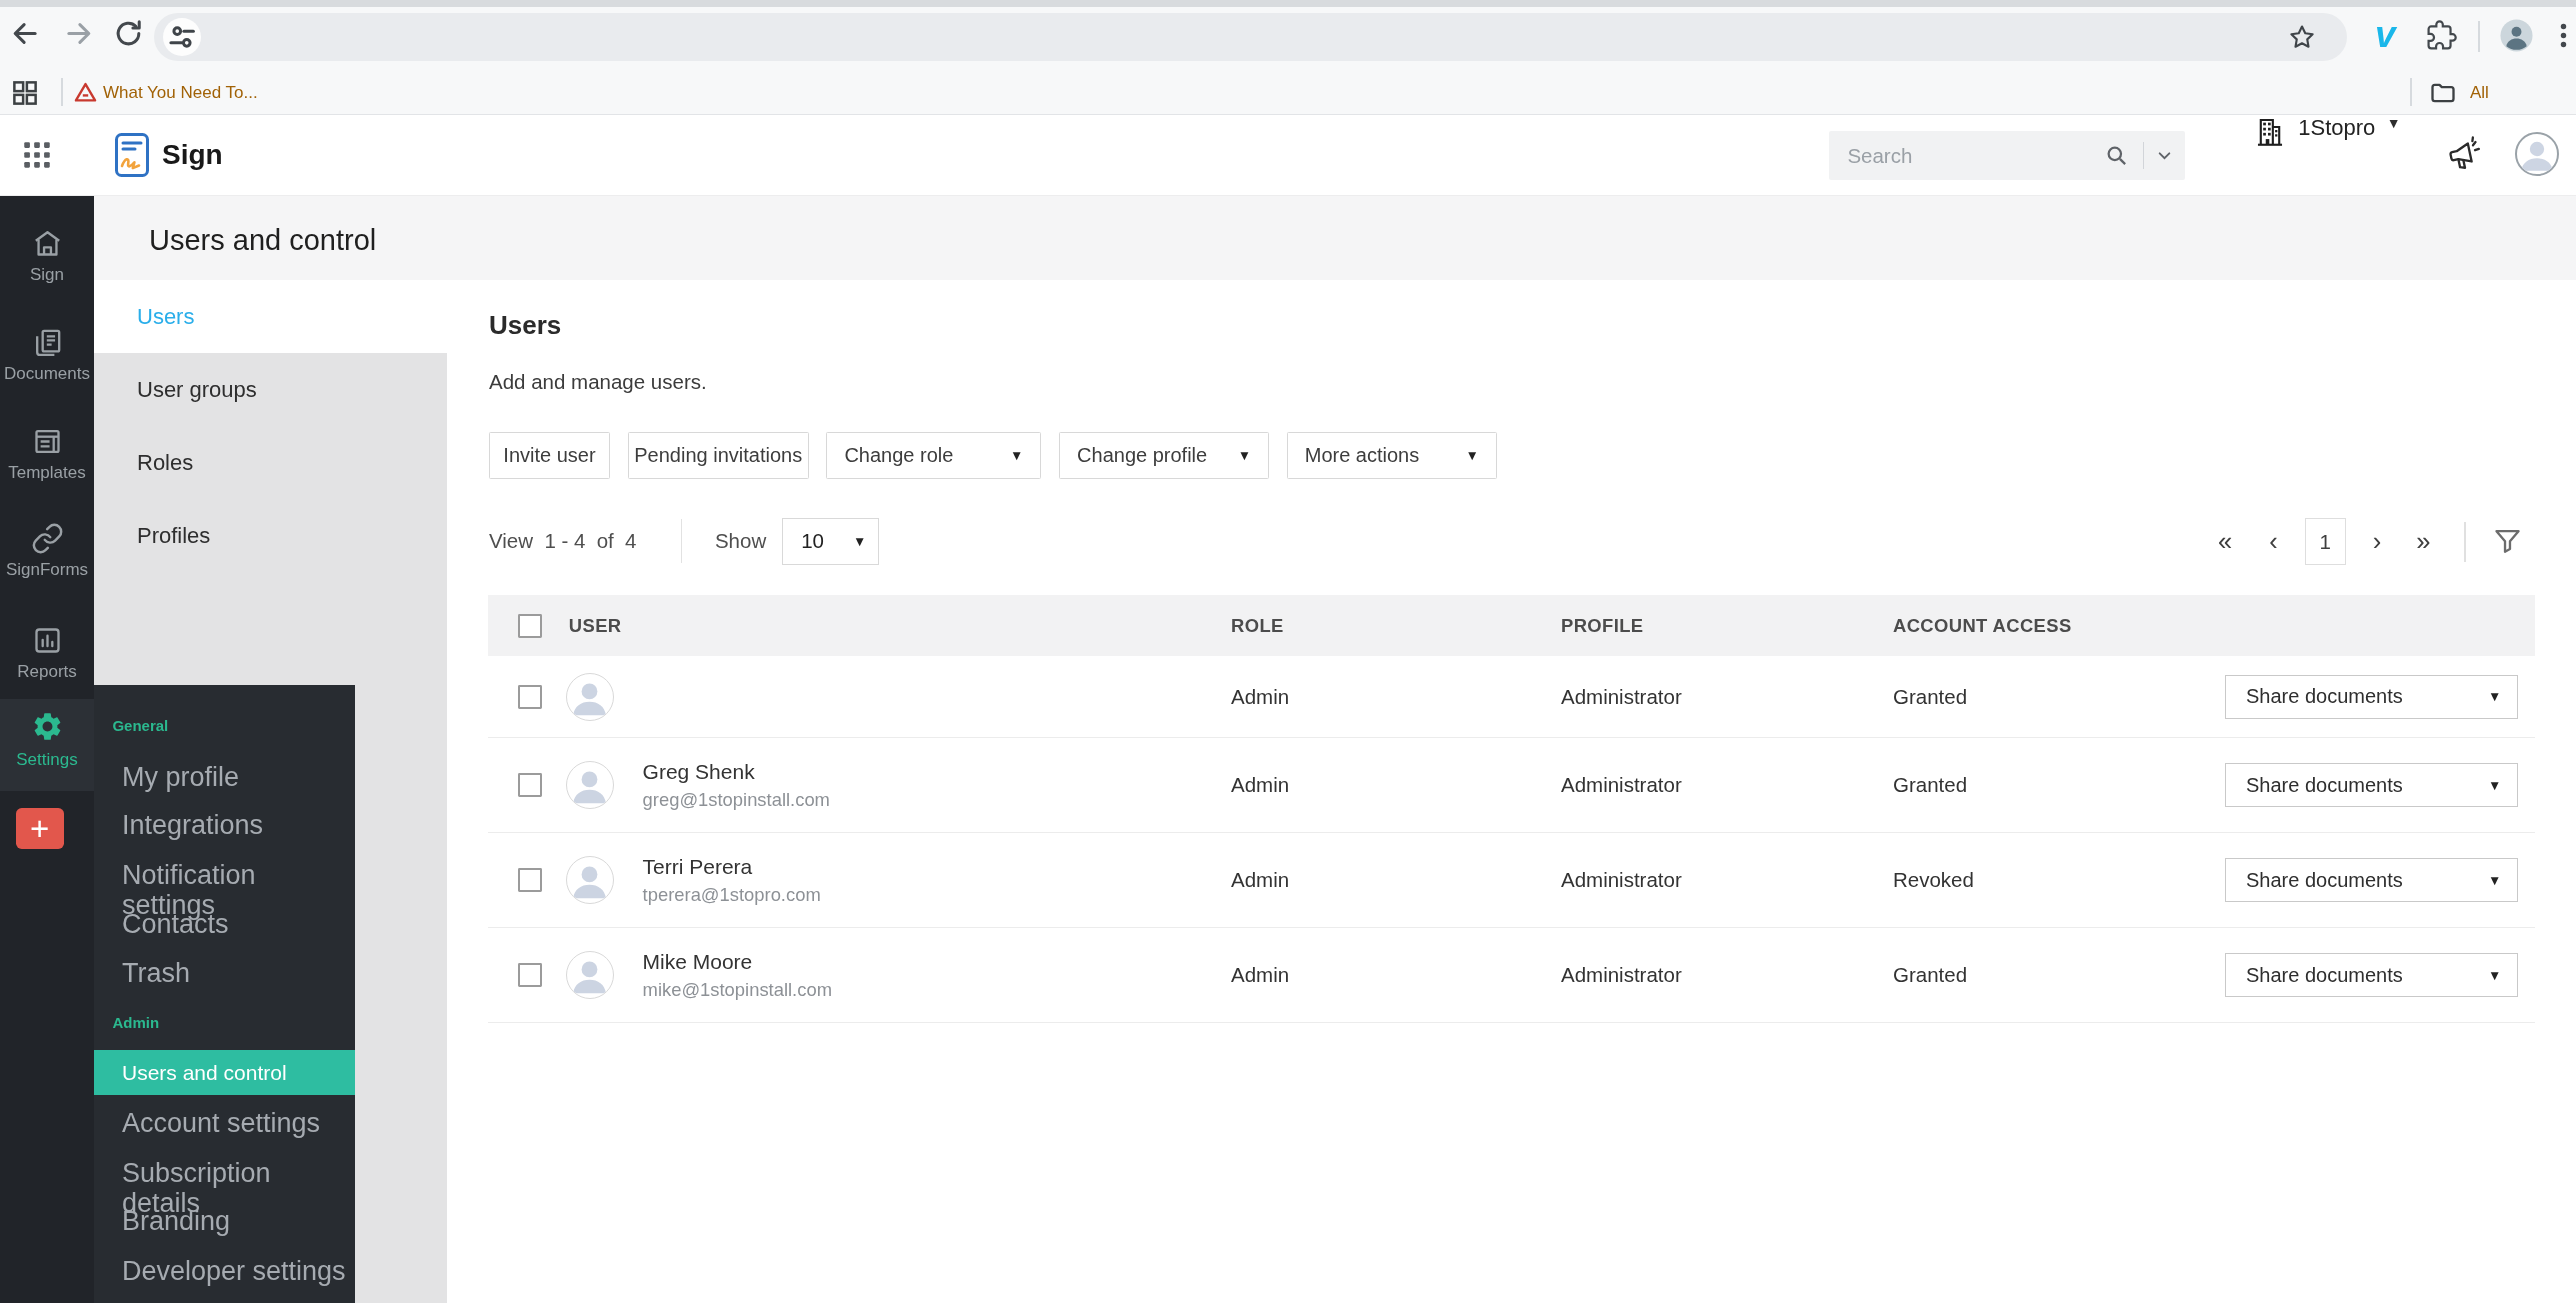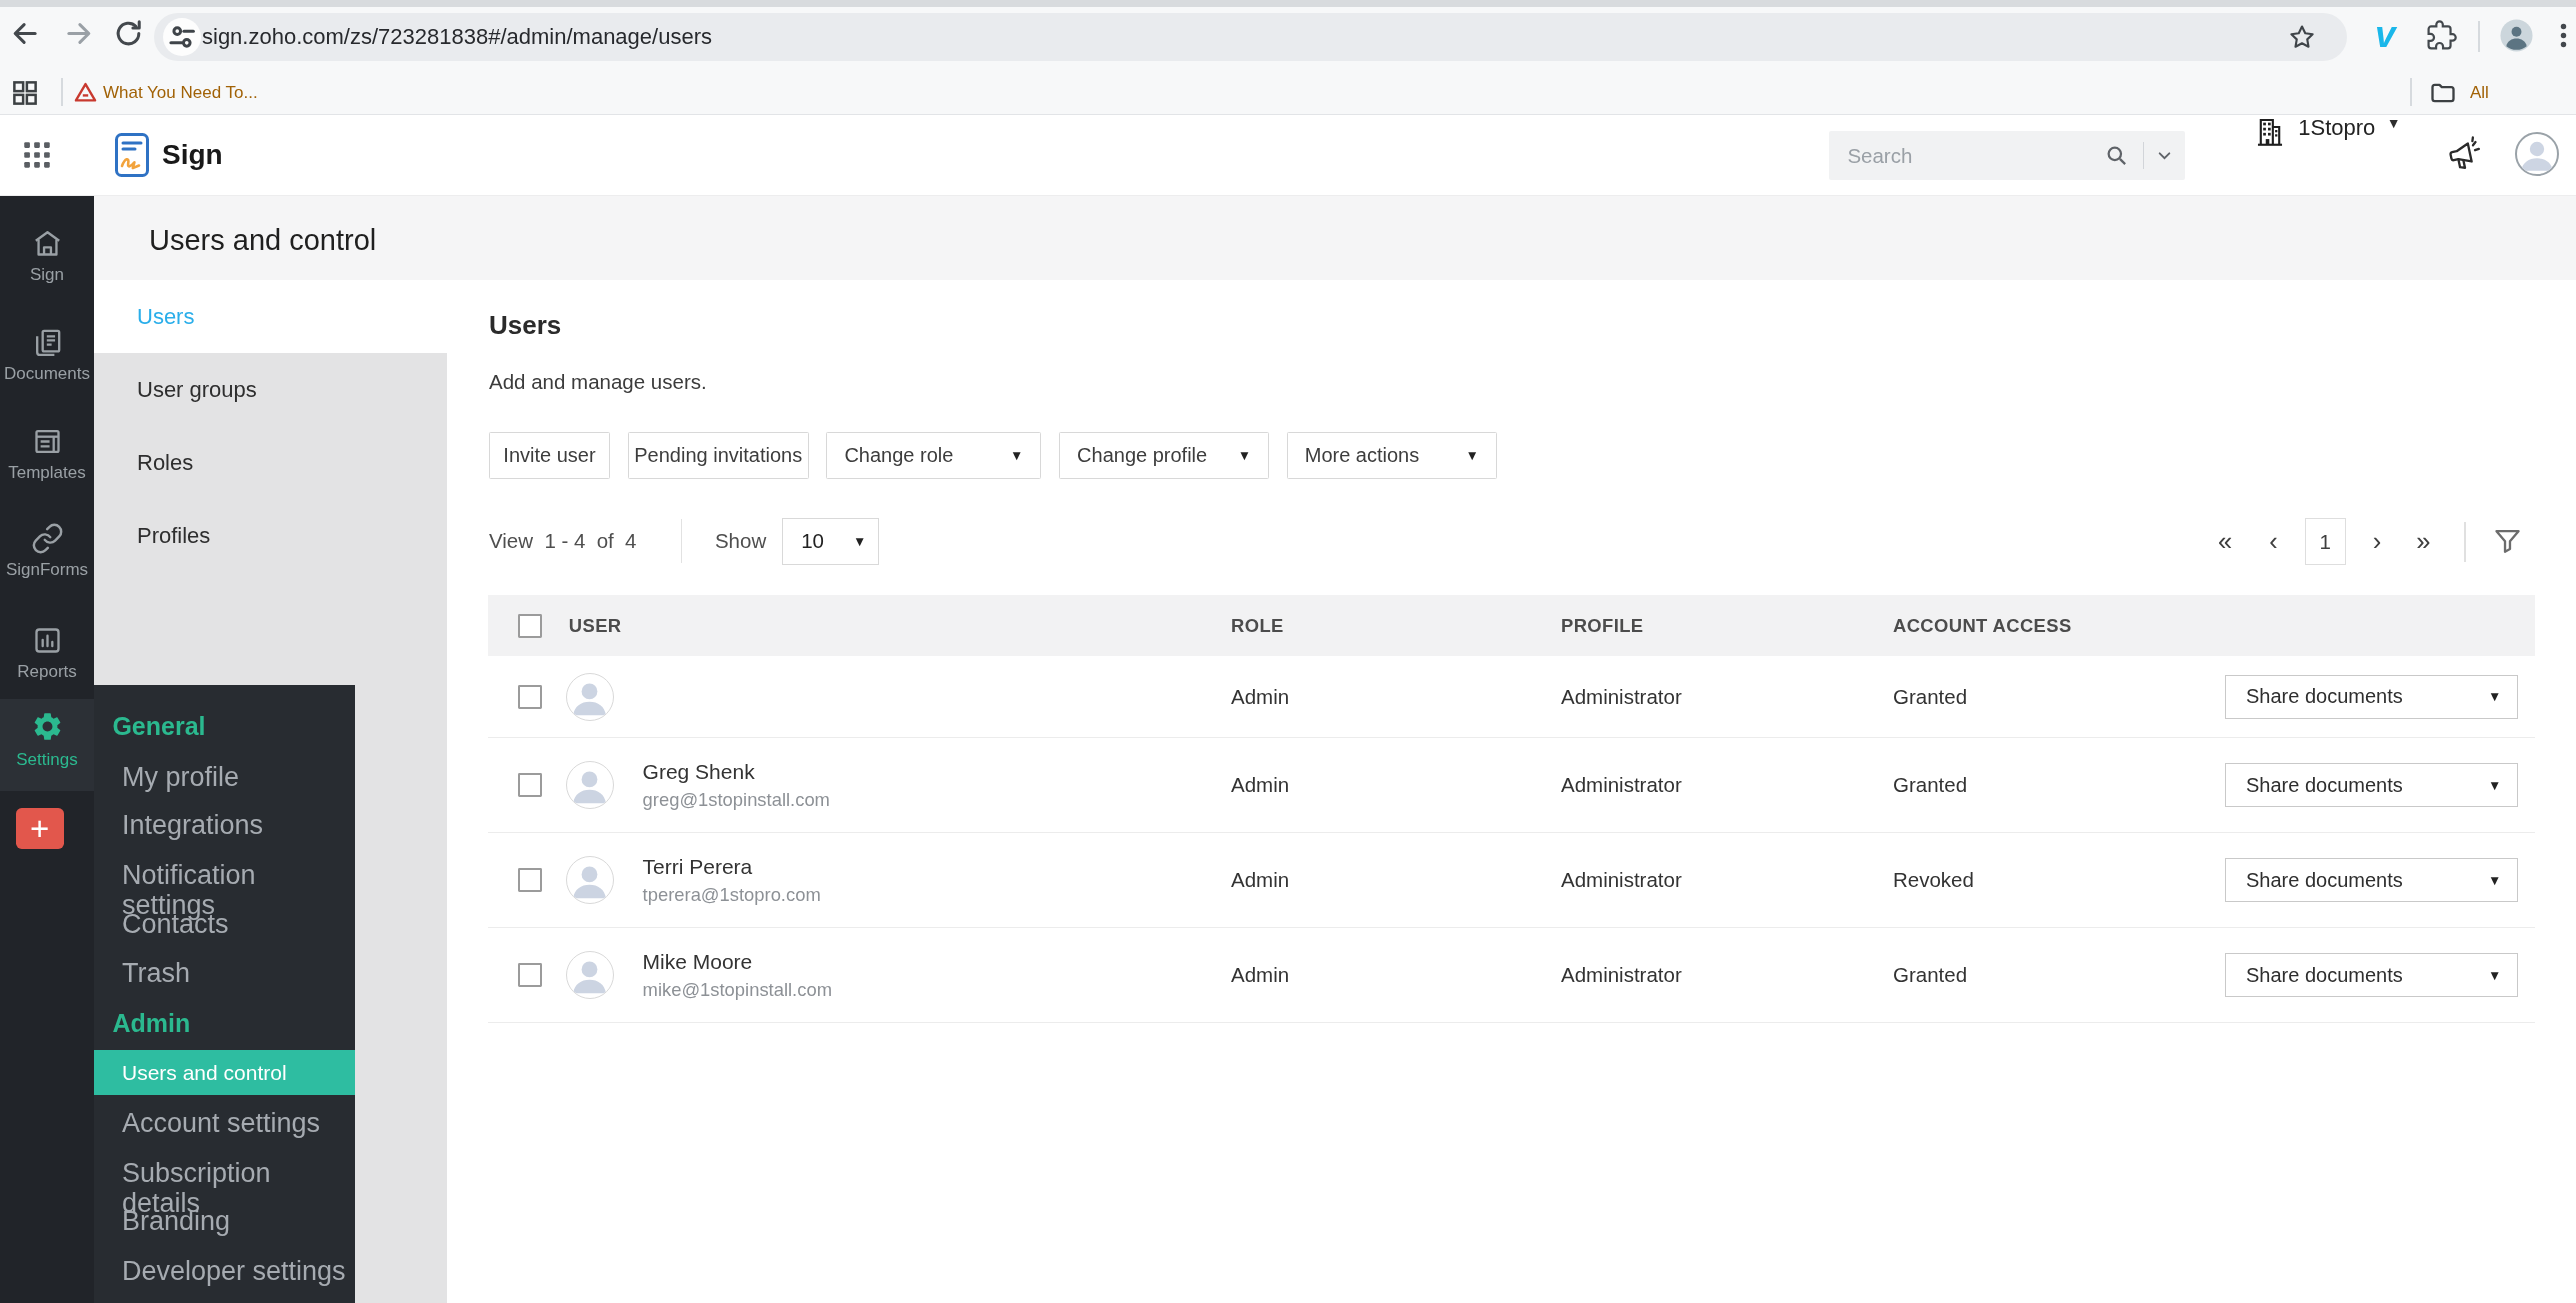--- a/index.html
+++ b/index.html
@@ -64,21 +64,21 @@
     font-size:29px; font-weight:500; color:#1f1f1f; }
   #subnav { position:absolute; left:94px; top:280px; width:353px; height:1024px; background:#e3e3e4; }
   .subnav-item { position:absolute; left:0; width:353px; height:73px; line-height:73px;
     padding-left:43px; font-size:22px; color:#2e2e2e; cursor:pointer; }
   .subnav-item.active { background:#fff; color:#2aaeea; }
 
   
   #flyout { position:absolute; left:94px; top:685px; width:261px; height:618px;
     background:#282c31; z-index:4; }
   .fly-header { position:absolute; left:18.4px; height:30px; line-height:30px;
-    font-size:25px; font-weight:bold; color:#2bb98f; }
+    font-size:15px; font-weight:bold; color:#2bb98f; }
   .fly-item { position:absolute; left:28px; height:30px; line-height:30px;
     font-size:27px; color:#a6abb1; cursor:pointer; }
   #fly-active { position:absolute; left:0; top:365px; width:261px; height:45px;
     line-height:45px; padding-left:28px; background:#2ebda1; color:#fff;
     font-size:21px; cursor:pointer; }
 
   
   #heading { position:absolute; left:489px; top:310px; font-size:26px; font-weight:bold; color:#2b2b2b; }
   #description { position:absolute; left:489px; top:370px; font-size:20.5px; color:#3c3c3c; }
   #actions { position:absolute; left:489px; top:432px; display:flex; gap:17.7px; }
@@ -148,21 +148,20 @@
 
   <div id="url-pill">
     <span id="siteinfo-circle">
       <svg viewBox="0 0 24 24" width="38" height="38" fill="none" stroke="#3f4449" stroke-width="1.9" stroke-linecap="round">
           <circle cx="9" cy="8.3" r="2.1"></circle>
           <path d="M13.2 8.3h6"></path>
           <path d="M5 15.7h6.8"></path>
           <circle cx="15" cy="15.7" r="2.1"></circle>
         </svg>
     </span>
-    <span id="url-text">sign.zoho.com/zs/723281838#/admin/manage/users</span>
     <span id="star">
       <svg viewBox="0 0 24 24" width="30" height="30" fill="none" stroke="#3f4449" stroke-width="1.7" stroke-linejoin="round">
           <path d="M12 3.6l2.6 5.4 5.9.8-4.3 4.1 1 5.9-5.2-2.8-5.2 2.8 1-5.9L3.5 9.8l5.9-.8z"></path>
         </svg>
     </span>
   </div>
 
   <span id="vimeo-glyph">v</span>
   <span class="navic" style="left:2426px;top:20px">
     <svg viewBox="0 0 24 24" width="31" height="31" fill="none" stroke="#43484d" stroke-width="1.7">

